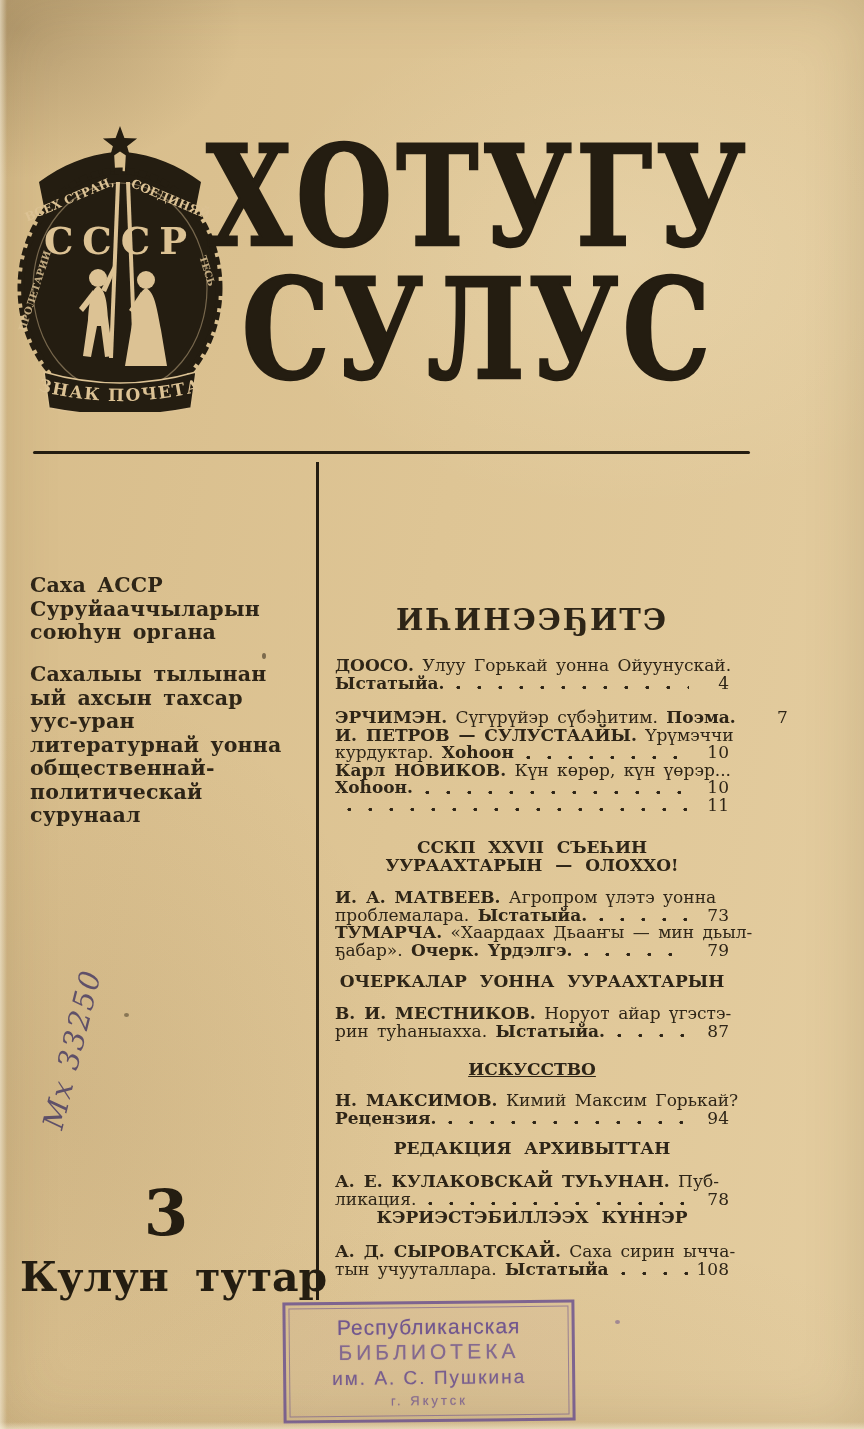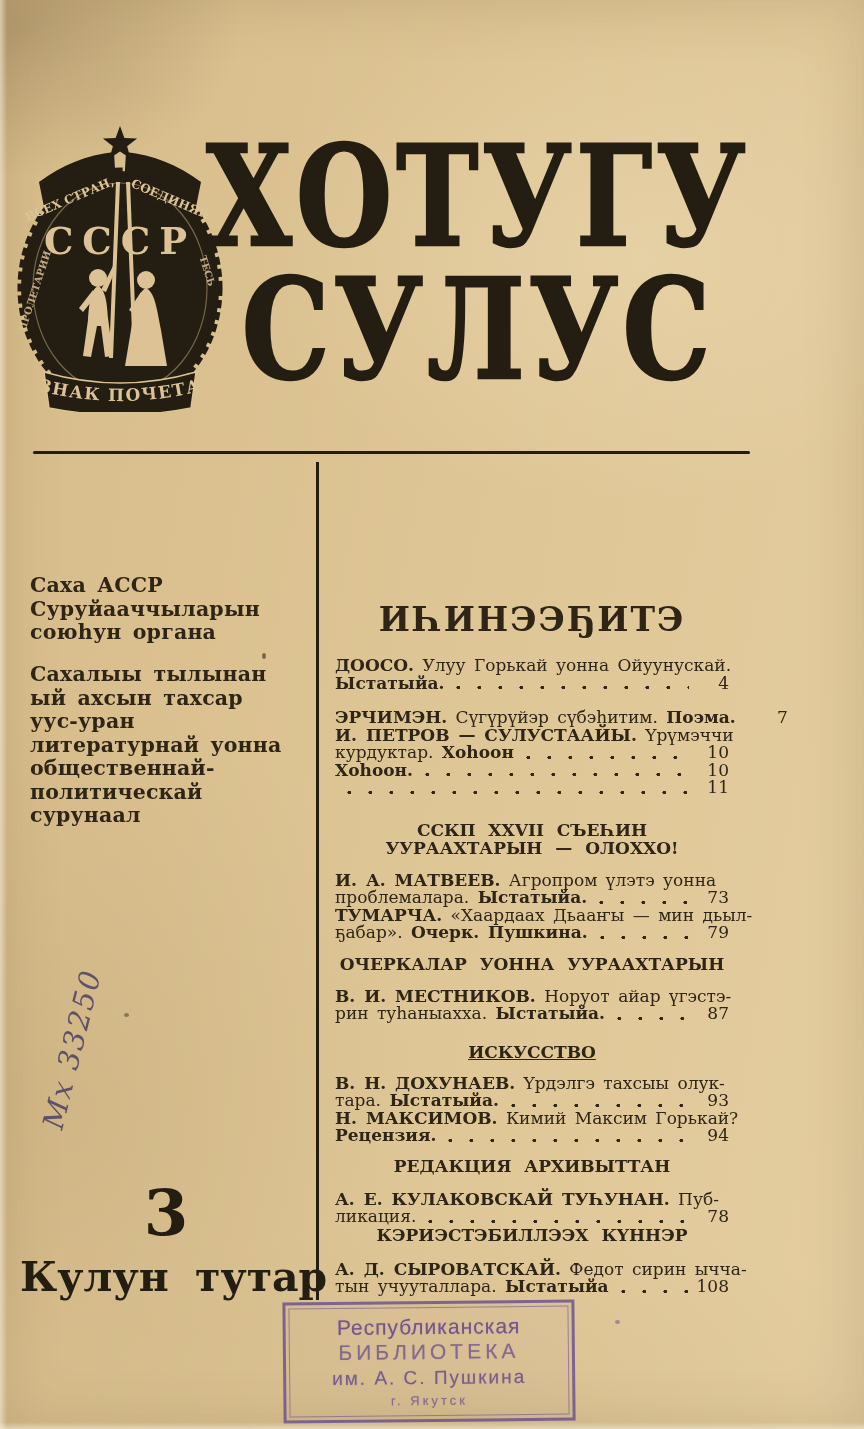--- a/index.html
+++ b/index.html
@@ -36,21 +36,21 @@
     left:-28px;top:1032px;width:200px;text-align:center;
     transform:rotate(-76deg);font-style:italic;font-size:29px;letter-spacing:2px;
     color:#463a63;opacity:.82;white-space:nowrap;
   }
   .issue-num{left:30px;top:1178px;width:272px;text-align:center;
              font-weight:bold;font-size:64px;line-height:1.1;color:#241d11;}
   .issue-month{left:20px;top:1253px;width:290px;text-align:center;white-space:nowrap;
                font-weight:bold;font-size:41px;word-spacing:12px;color:#241d11;}
   
   .toc{left:335px;top:605px;width:394px;font-size:17px;line-height:17.5px;}
-  .toc-title{font-size:33px;line-height:30px;font-weight:bold;text-align:center;
+  .toc-title{font-size:29px;line-height:30px;font-weight:bold;text-align:center;
              letter-spacing:2px;margin-bottom:22px;}
   .toc-header{font-weight:bold;text-align:center;white-space:pre-line;
               line-height:18px;word-spacing:7px;}
   .toc-header.h0{margin:24px 0 15px;}
   .toc-header.h1{margin:13px 0 15px;}
   .toc-header.h2{margin:20px 0 14px;text-decoration:underline;}
   .toc-header.h3{margin:12px 0 16px;}
   .toc-header.h4{margin:0 0 17px;}
   .toc-entry{margin:0;}
   #toc-sections > .toc-entry:first-child{margin-bottom:17px;}
@@ -168,20 +168,21 @@
         </div>
         <div class="toc-entry">
           <div class="toc-line"><span class="toc-text"><span class="b">И. ПЕТРОВ — СУЛУСТААЙЫ.</span><span> Үрүмэччи</span></span></div>
           <div class="toc-lastline">
             <span class="toc-text"><span>курдуктар. </span><span class="b">Хоһоон</span></span>
             <span class="leader"></span>
             <span class="pg">10</span>
           </div>
         </div>
         <div class="toc-entry">
+          <div class="toc-line"><span class="toc-text"><span class="b">Карл НОВИКОВ.</span><span> Күн көрөр, күн үөрэр...</span></span></div>
           <div class="toc-lastline">
             <span class="toc-text"><span class="b">Хоһоон.</span></span>
             <span class="leader"></span>
             <span class="pg">10</span>
           </div>
         </div>
         <div class="toc-entry">
           <div class="toc-lastline">
             <span class="leader"></span>
             <span class="pg">11</span>
@@ -193,63 +194,55 @@
           <div class="toc-line"><span class="toc-text"><span class="b">И. А. МАТВЕЕВ.</span><span> Агропром үлэтэ уонна</span></span></div>
           <div class="toc-lastline">
             <span class="toc-text"><span>проблемалара. </span><span class="b">Ыстатыйа.</span></span>
             <span class="leader"></span>
             <span class="pg">73</span>
           </div>
         </div>
         <div class="toc-entry">
           <div class="toc-line"><span class="toc-text"><span class="b">ТУМАРЧА.</span><span> «Хаардаах Дьааҥы — мин дьыл-</span></span></div>
           <div class="toc-lastline">
-            <span class="toc-text"><span>ҕабар». </span><span class="b">Очерк. Пушкина.</span></span>
+            <span class="toc-text"><span>ҕабар». </span><span class="b">Очерк. Үрдэлгэ.</span></span>
             <span class="leader"></span>
             <span class="pg">79</span>
           </div>
         </div>
         <div class="toc-header h1">ОЧЕРКАЛАР УОННА УУРААХТАРЫН</div>
         <div class="toc-entry">
           <div class="toc-line"><span class="toc-text"><span class="b">В. И. МЕСТНИКОВ.</span><span> Норуот айар үгэстэ-</span></span></div>
           <div class="toc-lastline">
             <span class="toc-text"><span>рин туһаныахха. </span><span class="b">Ыстатыйа.</span></span>
             <span class="leader"></span>
             <span class="pg">87</span>
           </div>
         </div>
         <div class="toc-header h2">ИСКУССТВО</div>
         <div class="toc-entry">
-          <div class="toc-line"><span class="toc-text"><span class="b">В. Н. ДОХУНАЕВ.</span><span> Үрдэлгэ тахсыы олук-</span></span></div>
-          <div class="toc-lastline">
-            <span class="toc-text"><span>тара. </span><span class="b">Ыстатыйа.</span></span>
-            <span class="leader"></span>
-            <span class="pg">93</span>
-          </div>
-        </div>
-        <div class="toc-entry">
           <div class="toc-line"><span class="toc-text"><span class="b">Н. МАКСИМОВ.</span><span> Кимий Максим Горькай?</span></span></div>
           <div class="toc-lastline">
             <span class="toc-text"><span class="b">Рецензия.</span></span>
             <span class="leader"></span>
             <span class="pg">94</span>
           </div>
         </div>
         <div class="toc-header h3">РЕДАКЦИЯ АРХИВЫТТАН</div>
         <div class="toc-entry">
           <div class="toc-line"><span class="toc-text"><span class="b">А. Е. КУЛАКОВСКАЙ ТУҺУНАН.</span><span> Пуб-</span></span></div>
           <div class="toc-lastline">
             <span class="toc-text"><span>ликация.</span></span>
             <span class="leader"></span>
             <span class="pg">78</span>
           </div>
         </div>
         <div class="toc-header h4">КЭРИЭСТЭБИЛЛЭЭХ КҮННЭР</div>
         <div class="toc-entry">
-          <div class="toc-line"><span class="toc-text"><span class="b">А. Д. СЫРОВАТСКАЙ.</span><span> Федот сирин ычча-</span></span></div>
+          <div class="toc-line"><span class="toc-text"><span class="b">А. Д. СЫРОВАТСКАЙ.</span><span> Саха сирин ычча-</span></span></div>
           <div class="toc-lastline">
             <span class="toc-text"><span>тын учууталлара. </span><span class="b">Ыстатыйа</span></span>
             <span class="leader"></span>
             <span class="pg">108</span>
           </div>
         </div>
       </div>
   </div>
 
   <div class="abs stamp">

